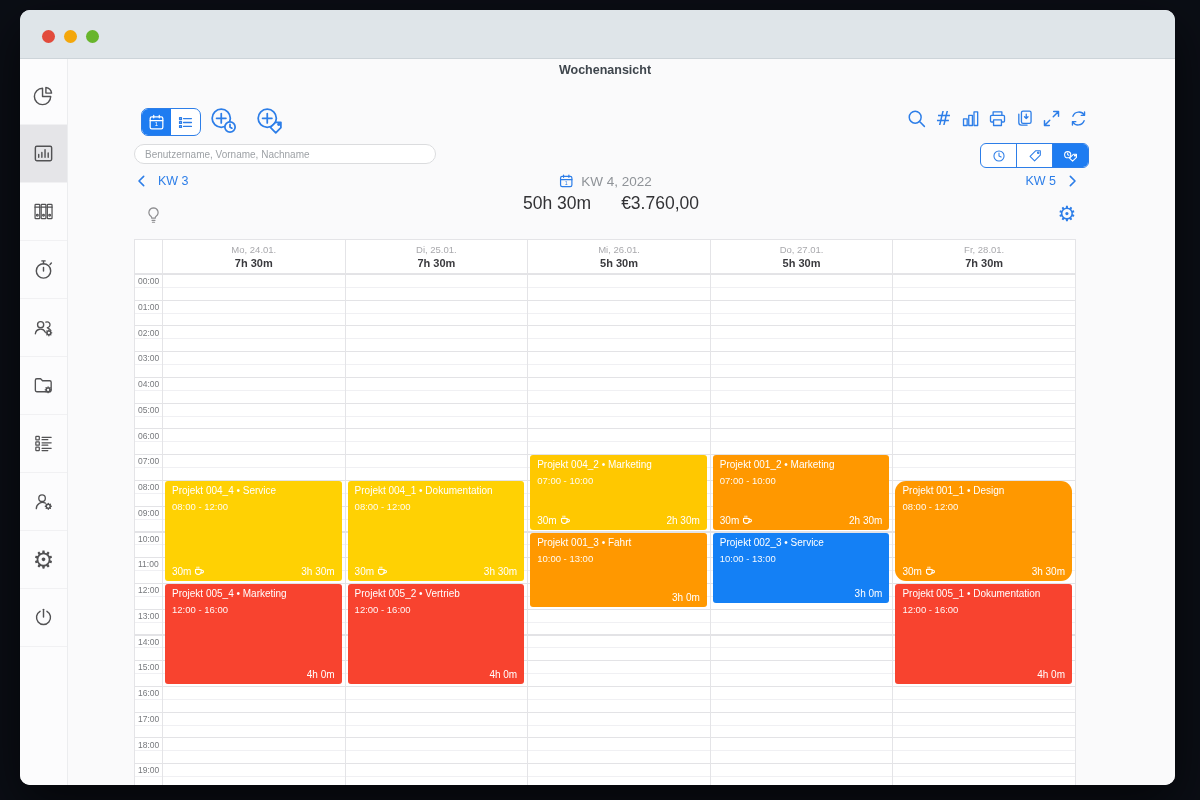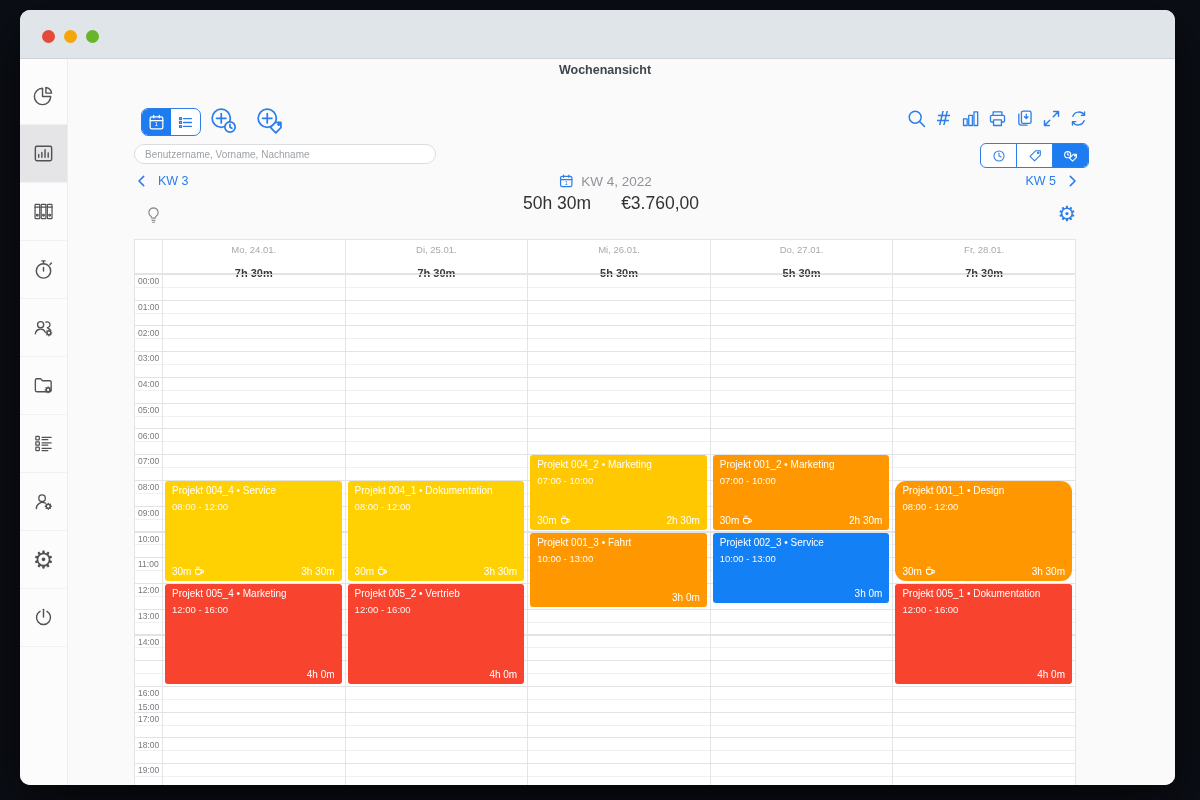--- a/index.html
+++ b/index.html
@@ -58,21 +58,21 @@
   .settings-btn{position:absolute;right:97px;top:144px;width:22px;height:22px;color:#2D7EE8;cursor:pointer;
                 display:flex;align-items:center;justify-content:center;}
   .settings-btn .gear-glyph{font-size:21px;line-height:22px;}
   
   .calendar{position:absolute;left:65px;top:180px;width:942px;bottom:0;background:#fff;
             border:1px solid #E4E4E7;border-bottom:none;box-sizing:border-box;}
   .day-header-row{display:flex;height:34px;border-bottom:1px solid #E4E4E7;box-sizing:border-box;}
   .gutter-spacer{width:27px;}
   .day-head{width:182.6px;box-sizing:border-box;border-left:1px solid #E4E4E7;text-align:center;padding-top:4px;}
   .day-date{font-size:9.5px;color:#A9A9AD;}
-  .day-total{font-size:11px;font-weight:700;color:#3A3A3E;margin-top:12px;}
+  .day-total{font-size:11px;font-weight:700;color:#3A3A3E;margin-top:2px;}
   .grid{position:absolute;top:34px;left:0;right:0;bottom:0;overflow:hidden;}
   .hour-lines{background:repeating-linear-gradient(to bottom,
       #E3E3E6 0,#E3E3E6 1px,transparent 1px,transparent 12.9px,
       #F0F0F3 12.9px,#F0F0F3 13.9px,transparent 13.9px,transparent 25.75px);}
   .gutter{position:absolute;left:0;top:0;bottom:0;width:27px;}
   .time-label{position:absolute;left:3px;font-size:8.5px;color:#77797D;}
   .day-col{position:absolute;top:0;bottom:0;width:182.6px;box-sizing:border-box;border-left:1px solid #E4E4E7;cursor:pointer;}
   .event{position:absolute;left:2px;right:3px;border-radius:3px;color:#fff;padding:4px 7px;box-sizing:border-box;overflow:hidden;cursor:pointer;}
   .ev-title{font-size:10px;line-height:1.2;}
   .ev-time{font-size:9.5px;margin-top:4px;opacity:.95;}
@@ -400,21 +400,21 @@
               <div class="time-label" style="top: 130.75px;">05:00</div>
               <div class="time-label" style="top: 156.5px;">06:00</div>
               <div class="time-label" style="top: 182.25px;">07:00</div>
               <div class="time-label" style="top: 208px;">08:00</div>
               <div class="time-label" style="top: 233.75px;">09:00</div>
               <div class="time-label" style="top: 259.5px;">10:00</div>
               <div class="time-label" style="top: 285.25px;">11:00</div>
               <div class="time-label" style="top: 311px;">12:00</div>
               <div class="time-label" style="top: 336.75px;">13:00</div>
               <div class="time-label" style="top: 362.5px;">14:00</div>
-              <div class="time-label" style="top: 388.25px; margin-top: 40px;">15:00</div>
+              <div class="time-label" style="top: 388.25px;">15:00</div>
               <div class="time-label" style="top: 414px;">16:00</div>
               <div class="time-label" style="top: 439.75px;">17:00</div>
               <div class="time-label" style="top: 465.5px;">18:00</div>
               <div class="time-label" style="top: 491.25px;">19:00</div>
             </div>
         <div class="day-col hour-lines" style="left: 27px;">
               <div class="event" style="top: 207px; height: 100px; background: rgb(255, 209, 3);">
                 <div class="ev-title">Projekt 004_4 • Service</div>
                 <div class="ev-time">08:00 - 12:00</div>
                 <div class="ev-foot">

